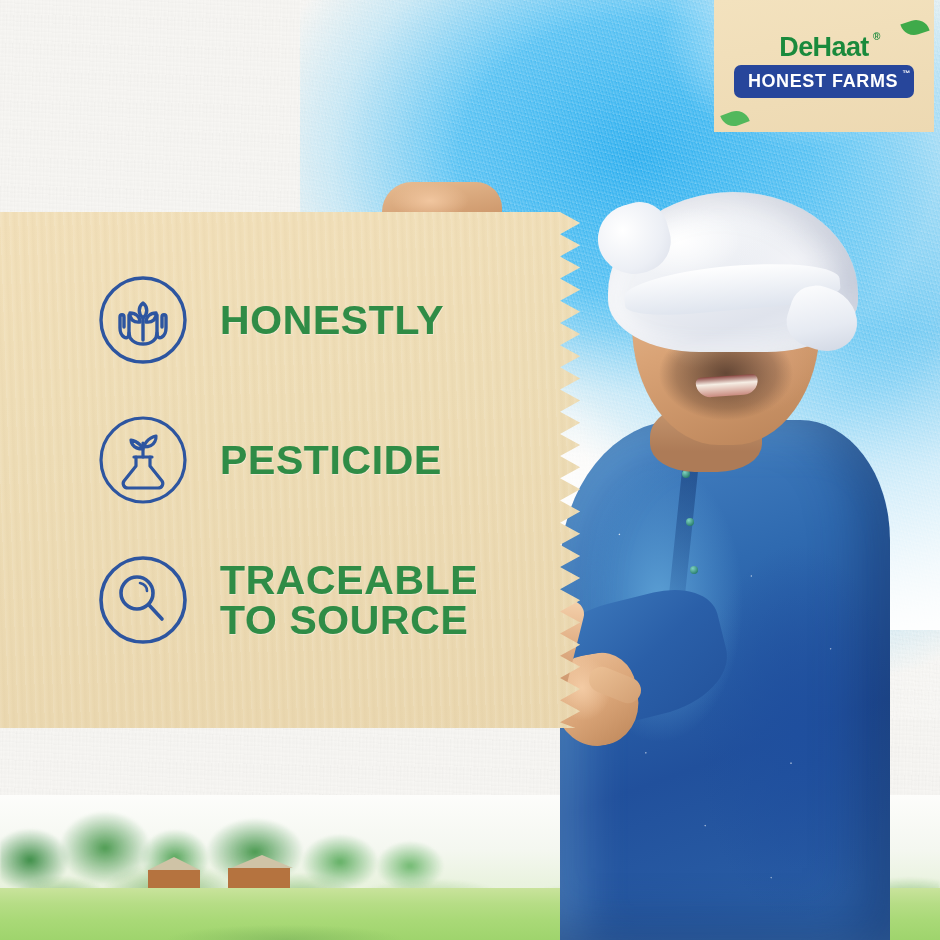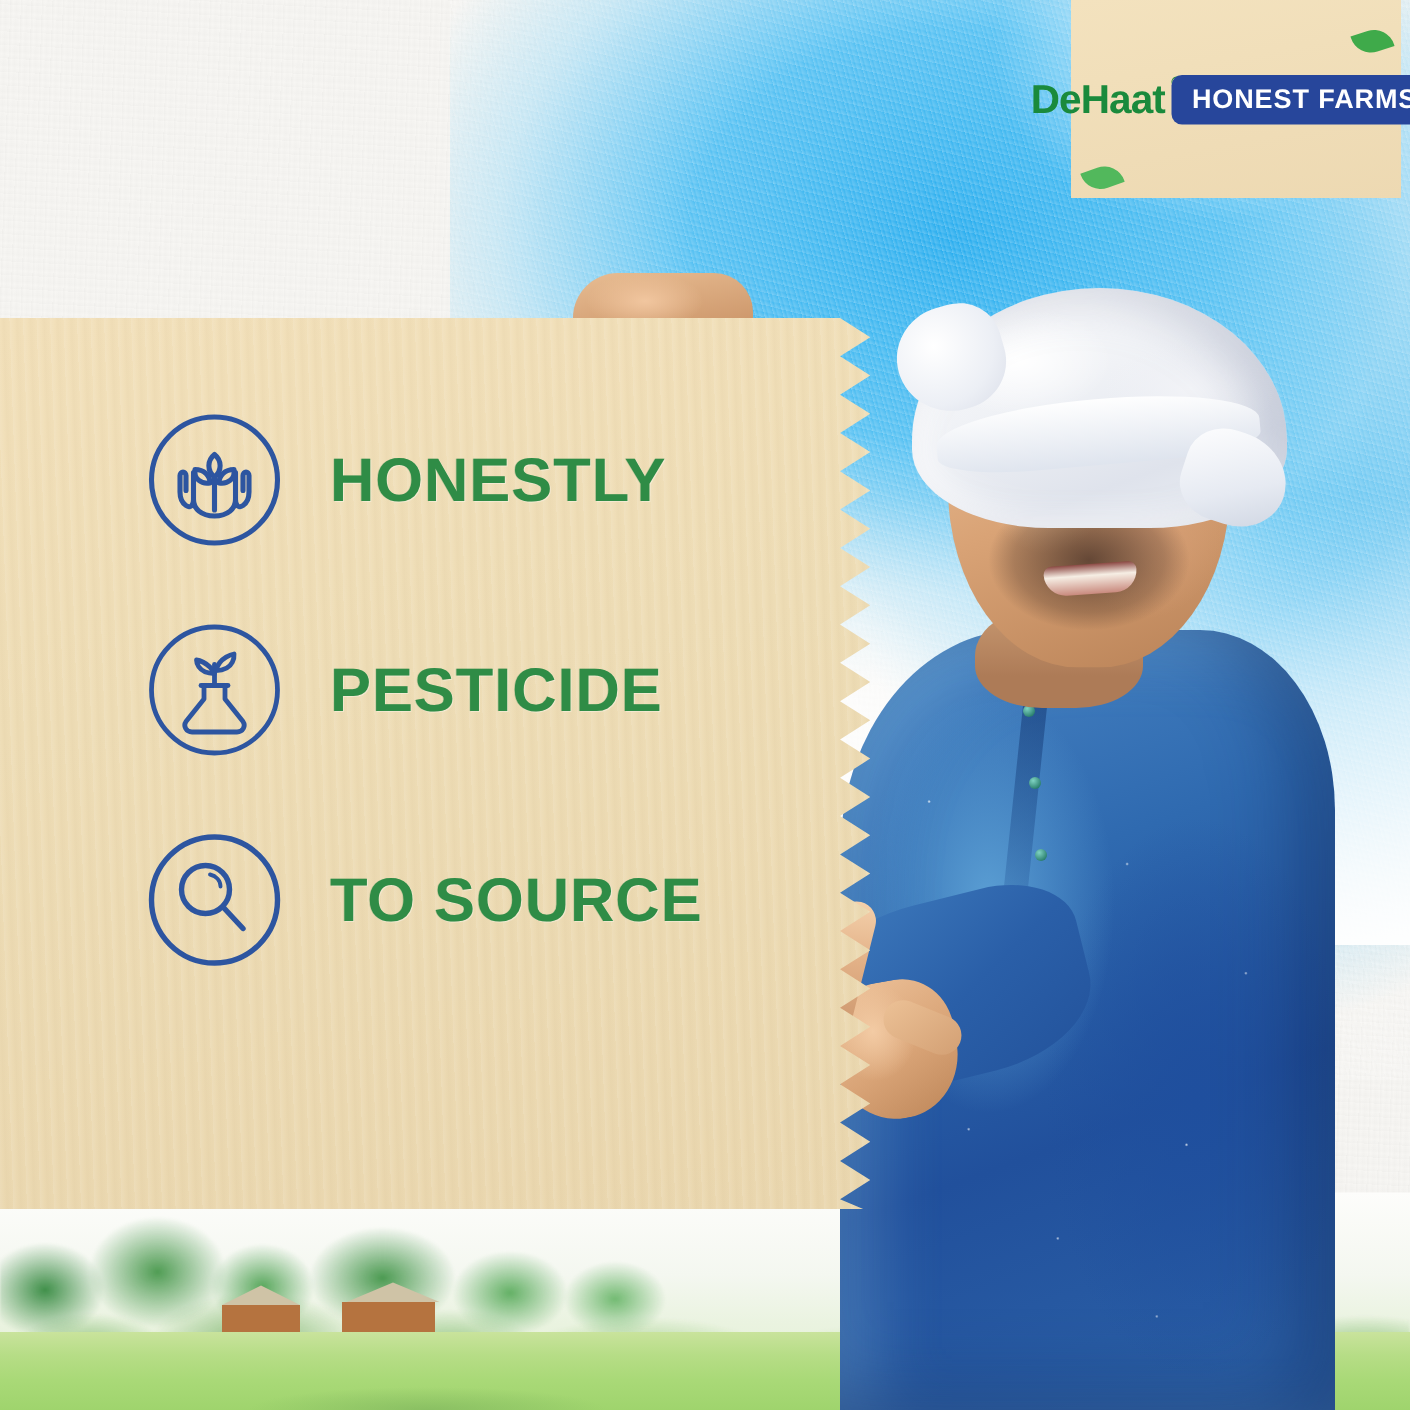--- a/index.html
+++ b/index.html
@@ -243,21 +243,21 @@
   .ht-finger {
     position: absolute; top: 36px; width: 24px; height: 58px;
     background: linear-gradient(175deg, #eec39b 0%, #d6a077 52%, #b9845c 100%);
     border-radius: 0 0 13px 13px;
   }
 
   
   .panel-wrap {
     position: absolute;
     left: 0; top: 212px;
-    width: 592px; height: 594px;
+    width: 592px; height: 516px;
   }
   .panel {
     position: absolute; inset: 0;
     background:
       repeating-linear-gradient(88deg, rgba(255,255,255,0.10) 0px, rgba(255,255,255,0) 3px, rgba(180,150,100,0.05) 5px, rgba(255,255,255,0) 9px),
       linear-gradient(170deg, #f2e0ba 0%, #eeddb6 40%, #ead7af 100%);
     -webkit-clip-path: polygon(
       0% 0%, 94.6% 0%,
       98.0% 2.15%, 94.6% 4.30%, 98.0% 6.45%, 94.6% 8.60%,
       98.0% 10.75%, 94.6% 12.90%, 98.0% 15.05%, 94.6% 17.20%,
@@ -333,21 +333,21 @@
   }
   .f-text .line { display: block; }
 
   
   .logo-card {
     position: absolute;
     left: 714px; top: 0px;
     width: 220px; height: 132px;
     background: linear-gradient(170deg, #f3e2be 0%, #edd9b2 100%);
     display: flex;
-    flex-direction: row;
+    flex-direction: column;
     align-items: center;
     justify-content: center;
     gap: 4px;
   }
   .logo-dehaat {
     position: relative;
     font-size: 27px;
     font-weight: bold;
     color: #1a8a3c;
     letter-spacing: -0.6px;
@@ -489,20 +489,21 @@
       <div class="feature">
         <div class="f-icon">
           <svg viewBox="0 0 94 94" fill="none" stroke="#2d55a0" stroke-width="3.6" stroke-linecap="round">
             <circle cx="47" cy="47" r="42"></circle>
             <circle cx="41" cy="40" r="16"></circle>
             <path d="M53 52l13 14"></path>
             <path d="M44 30c4 1 7 4 7 8" stroke-width="2.6"></path>
           </svg>
         </div>
         <div class="f-text">
+          <span class="line">TRACEABLE</span>
           <span class="line">TO SOURCE</span>
         </div>
       </div>
 
     </div>
   </div>
 
   <div class="logo-card">
     <div class="leaf tr"></div>
     <div class="leaf bl"></div>

